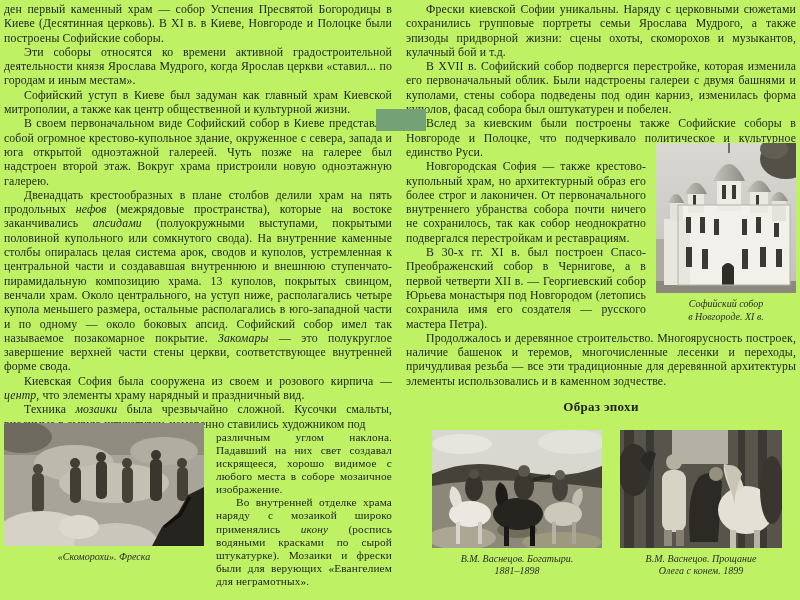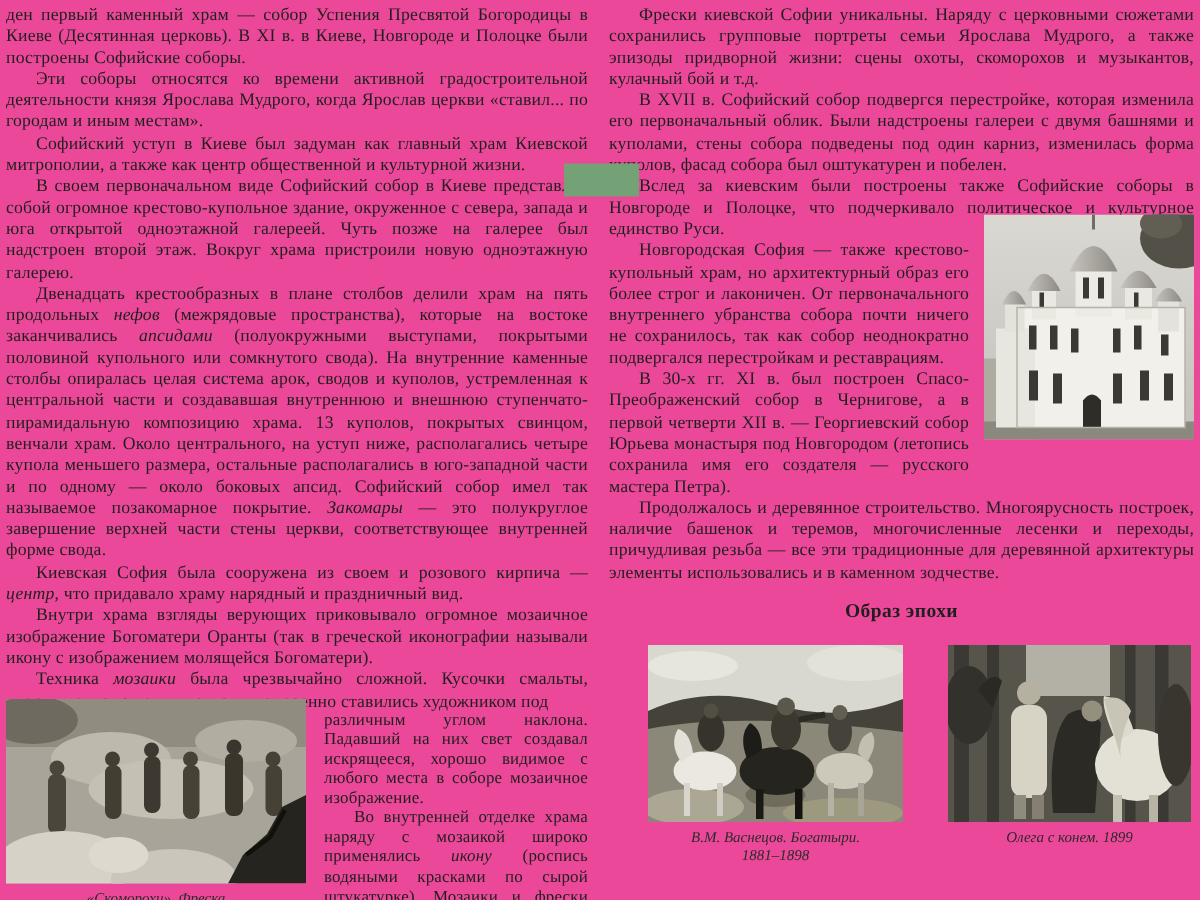--- a/index.html
+++ b/index.html
@@ -1,20 +1,20 @@
 <!DOCTYPE html>
 <html lang="ru"><head>
 <meta charset="utf-8">
 <style>
   html,body{margin:0;padding:0;}
   body{
     width:800px;height:600px;overflow:hidden;background:#ffffff;
     font-family:"Liberation Serif","DejaVu Serif",serif;color:#1f1f1f;
   }
-  .page{position:relative;width:800px;height:600px;background:#ec4899;}
+  .page{position:relative;width:800px;height:600px;background:#bef264;}
   .col{position:absolute;top:2px;}
   .col-left{left:4px;width:388px;}
   .col-right{left:406px;width:390px;}
   .col p{
     margin:0;font-size:11.8px;line-height:14.3px;text-align:justify;
     text-indent:20px;letter-spacing:0.12px;
   }
   p.no-indent{text-indent:0;}
   .it{font-style:italic;}
   
@@ -27,38 +27,37 @@
   .cathedral-fig{position:absolute;right:0;top:-16px;width:140px;margin:0;}
   .narrow-right{margin-right:150px;}
   .caption{
     font-size:10px;font-style:italic;text-align:center;line-height:12.4px;
     margin-top:5px;color:#2b2b2b;
   }
   .section-heading{
     margin:11px 0 0 0;text-align:center;font-size:13px;font-weight:bold;
     letter-spacing:0.3px;
   }
-  .figures-row{display:flex;margin-top:15px;margin-left:26px;gap:30px;}
+  .figures-row{display:flex;margin-top:15px;margin-left:26px;gap:18px;}
   .painting{margin:0;}
   .green-marker{position:absolute;left:376px;top:109px;width:50px;height:22px;}
   svg{display:block;}
 </style>
 </head>
 <body>
 
 <div class="page">
 
   <div class="col col-left">
     <p class="no-indent"><span>ден первый каменный храм — собор Успения Пресвятой Богородицы в Киеве (Десятинная церковь). В XI в. в Киеве, Новгороде и Полоцке были построены Софийские соборы.</span></p>
     <p><span>Эти соборы относятся ко времени активной градостроительной деятельности князя Ярослава Мудрого, когда Ярослав церкви «ставил... по городам и иным местам».</span></p>
     <p><span>Софийский уступ в Киеве был задуман как главный храм Киевской митрополии, а также как центр общественной и культурной жизни.</span></p>
     <p><span>В своем первоначальном виде Софийский собор в Киеве представлял собой огромное крестово-купольное здание, окруженное с севера, запада и юга открытой одноэтажной галереей. Чуть позже на галерее был надстроен второй этаж. Вокруг храма пристроили новую одноэтажную галерею.</span></p>
     <p><span>Двенадцать крестообразных в плане столбов делили храм на пять продольных </span><span class="it">нефов</span><span> (межрядовые пространства), которые на востоке заканчивались </span><span class="it">апсидами</span><span> (полуокружными выступами, покрытыми половиной купольного или сомкнутого свода). На внутренние каменные столбы опиралась целая система арок, сводов и куполов, устремленная к центральной части и создававшая внутреннюю и внешнюю ступенчато-пирамидальную композицию храма. 13 куполов, покрытых свинцом, венчали храм. Около центрального, на уступ ниже, располагались четыре купола меньшего размера, остальные располагались в юго-западной части и по одному — около боковых апсид. Софийский собор имел так называемое позакомарное покрытие. </span><span class="it">Закомары</span><span> — это полукруглое завершение верхней части стены церкви, соответствующее внутренней форме свода.</span></p>
-    <p><span>Киевская София была сооружена из своем и розового кирпича — </span><span class="it">центр</span><span>, что придавало храму нарядный и праздничный вид.</span></p>
-    <p><span>Внутри храма взгляды верующих приковывало огромное мозаичное изображение Богоматери Оранты (так в греческой иконографии называли икону с изображением молящейся Богоматери).</span></p>
+    <p><span>Киевская София была сооружена из своем и розового кирпича — </span><span class="it">центр</span><span>, что элементы храму нарядный и праздничный вид.</span></p>
     <p><span>Техника </span><span class="it">мозаики</span><span> была чрезвычайно сложной. Кусочки смальты, вносимые в сырую штукатурку, намеренно ставились художником под</span></p>
 
     <div class="wrap-left">
       <figure class="fresco-fig">
         <svg width="200" height="123" viewBox="0 0 200 123">
           <rect width="200" height="123" fill="#a8a49a"></rect>
           <rect width="200" height="32" fill="#918c80"></rect>
           <ellipse cx="18" cy="14" rx="30" ry="16" fill="#6e6a5f"></ellipse>
           <ellipse cx="70" cy="40" rx="40" ry="18" fill="#bdb9ad"></ellipse>
           <ellipse cx="160" cy="28" rx="34" ry="14" fill="#b1ada1"></ellipse>
@@ -152,20 +151,24 @@
               <rect x="118" y="80" width="5" height="14"></rect>
             <rect x="30" y="104" width="6" height="20"></rect>
               <rect x="46" y="106" width="6" height="20"></rect>
             <rect x="86" y="106" width="6" height="20"></rect>
               <rect x="104" y="104" width="6" height="20"></rect>
             <rect x="120" y="106" width="6" height="18"></rect>
           </g>
           <path d="M66,142 v-18 q6,-8 12,0 v18 Z" fill="#2e2d27"></path>
           <rect x="22" y="62" width="112" height="80" fill="none" stroke="#b5b2a9" stroke-width="1"></rect>
         </svg>
+        <figcaption class="caption">
+          <div>Софийский собор</div>
+          <div>в Новгороде. XI в.</div>
+        </figcaption>
       </figure>
       <div class="narrow-right">
         <p><span>Новгородская София — также крестово-купольный храм, но архитектурный образ его более строг и лаконичен. От первоначального внутреннего убранства собора почти ничего не сохранилось, так как собор неоднократно подвергался перестройкам и реставрациям.</span></p>
         <p><span>В 30-х гг. XI в. был построен Спасо-Преображенский собор в Чернигове, а в первой четверти XII в. — Георгиевский собор Юрьева монастыря под Новгородом (летопись сохранила имя его создателя — русского мастера Петра).</span></p>
       </div>
     </div>
 
     <p><span>Продолжалось и деревянное строительство. Многоярусность построек, наличие башенок и теремов, многочисленные лесенки и переходы, причудливая резьба — все эти традиционные для деревянной архитектуры элементы использовались и в каменном зодчестве.</span></p>
 
     <h3 class="section-heading">Образ эпохи</h3>
@@ -232,20 +235,21 @@
           <circle cx="96" cy="44" r="7" fill="#958f7e"></circle>
 
           <ellipse cx="126" cy="80" rx="28" ry="24" fill="#e3e0d6"></ellipse>
           <path d="M112,64 q-10,-22 -8,-30 q14,2 20,24" fill="#dcd9cd"></path>
           <path d="M104,36 q12,-4 18,8 q-10,24 -6,34" fill="#c9c5b6"></path>
           <rect x="110" y="100" width="6" height="18" fill="#c5c1b2"></rect>
             <rect x="134" y="100" width="6" height="18" fill="#b8b4a5"></rect>
           <ellipse cx="152" cy="60" rx="12" ry="34" fill="#38362e"></ellipse>
         </svg>
         <figcaption class="caption">
+          <div>В.М. Васнецов. Прощание</div>
           <div>Олега с конем. 1899</div>
         </figcaption>
       </figure>
     </div>
   </div>
 
   <div class="green-marker" style="background: rgb(116, 162, 118);"></div>
 
 </div>
 

